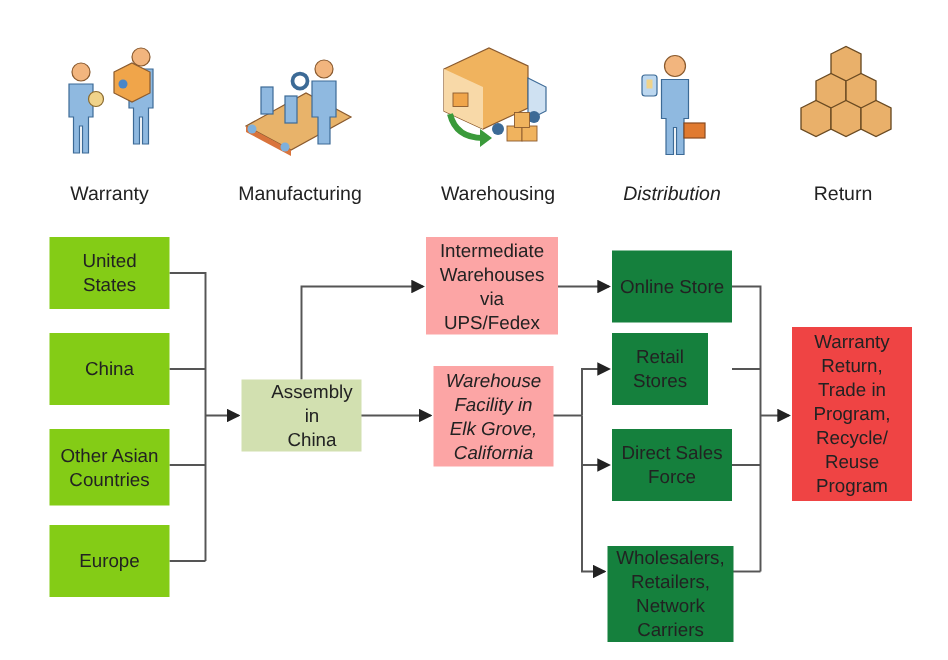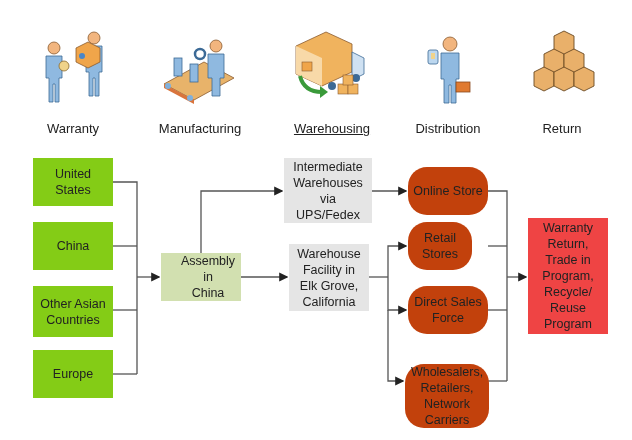--- a/index.html
+++ b/index.html
@@ -6,22 +6,22 @@
   body { width: 632px; height: 440px; position: relative; overflow: hidden;
          font-family: "Liberation Sans", sans-serif; color: #222; }
   .stage-icon { position: absolute; top: 18px; width: 80px; height: 90px; }
   .stage-label { position: absolute; top: 121px; font-size: 13px; color: #222;
                  text-align: center; width: 110px; }
   .box { position: absolute; display: flex; align-items: center; justify-content: center;
          text-align: center; font-size: 12.5px; line-height: 16px; color: #222;
          white-space: pre-line; box-sizing: border-box; padding: 0 2px; }
   .src { background: #84cc16; }
   .asm { background: #d2e0b0; }
-  .wh  { background: #e5e5e5; }
-  .ch  { background: #c2410c; border-radius: 19px; }
+  .wh  { background: #fca5a5; }
+  .ch  { background: #15803d; }
   .ret { background: #ef4444; }
   svg.lines { position: absolute; left: 0; top: 0; }
 </style>
 </head>
 <body>
 
 <div class="stage-icon" style="left:34px;">
   <svg width="80" height="90" viewBox="0 0 80 90">
 
     <circle cx="20" cy="30" r="6" fill="#f2b57e" stroke="#8a5a2e" stroke-width="0.8"></circle>
@@ -79,22 +79,22 @@
       <path d="M40 36 l10 -5 l10 5 v14 l-10 5 l-10 -5z"></path>
       <path d="M10 54 l10 -5 l10 5 v14 l-10 5 l-10 -5z"></path>
       <path d="M30 54 l10 -5 l10 5 v14 l-10 5 l-10 -5z"></path>
       <path d="M50 54 l10 -5 l10 5 v14 l-10 5 l-10 -5z"></path>
     </g>
   </svg>
 </div>
 
 <div class="stage-label" style="left:18px;">Warranty</div>
 <div class="stage-label" style="left:145px;">Manufacturing</div>
-<div class="stage-label" style="left:277px;text-decoration:underline;">Warehousing</div>
-<div class="stage-label" style="left:393px;">Distribution</div>
+<div class="stage-label" style="left:277px;">Warehousing</div>
+<div class="stage-label" style="left:393px;font-style:italic;">Distribution</div>
 <div class="stage-label" style="left:507px;">Return</div>
 
 <svg class="lines" width="632" height="440">
   <defs>
     <marker id="ah" markerWidth="7" markerHeight="7" refX="6" refY="3.5" orient="auto">
       <path d="M0 0 L7 3.5 L0 7z" fill="#222"></path>
     </marker>
   </defs>
   <g stroke="#555" stroke-width="1.3" fill="none">
 
@@ -129,21 +129,21 @@
 Countries</div>
 <div class="box src" style="left:33px; top:350px; width:80px; height:48px;">Europe</div>
 
 <div class="box asm" style="left:161px; top:253px; width:80px; height:48px;padding-left:16px;">Assembly in
 China</div>
 
 <div class="box wh" style="left:284px; top:158px; width:88px; height:65px;">Intermediate
 Warehouses
 via
 UPS/Fedex</div>
-<div class="box wh" style="left:289px; top:244px; width:80px; height:67px;">Warehouse
+<div class="box wh" style="left:289px; top:244px; width:80px; height:67px;font-style:italic;">Warehouse
 Facility in
 Elk Grove,
 California</div>
 
 <div class="box ch" style="left:408px; top:167px; width:80px; height:48px;">Online Store</div>
 <div class="box ch" style="left:408px; top:222px; width:64px; height:48px;">Retail
 Stores</div>
 <div class="box ch" style="left:408px; top:286px; width:80px; height:48px;">Direct Sales
 Force</div>
 <div class="box ch" style="left:405px; top:364px; width:84px; height:64px;">Wholesalers,

